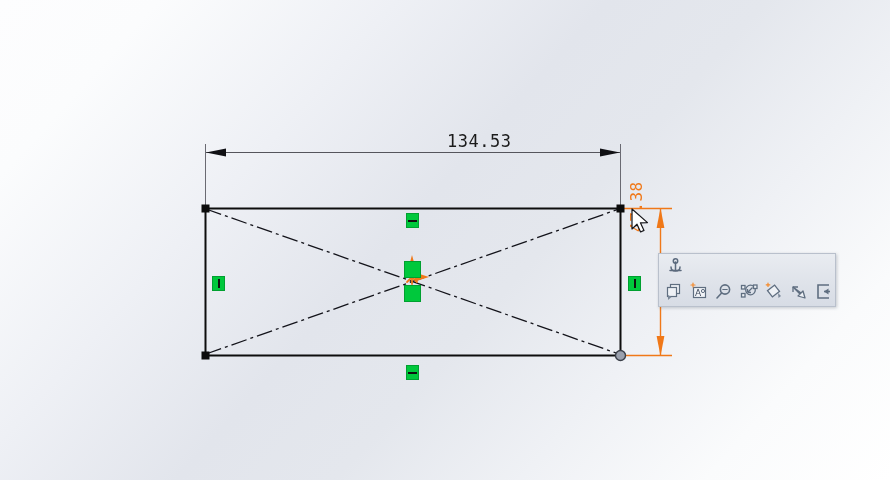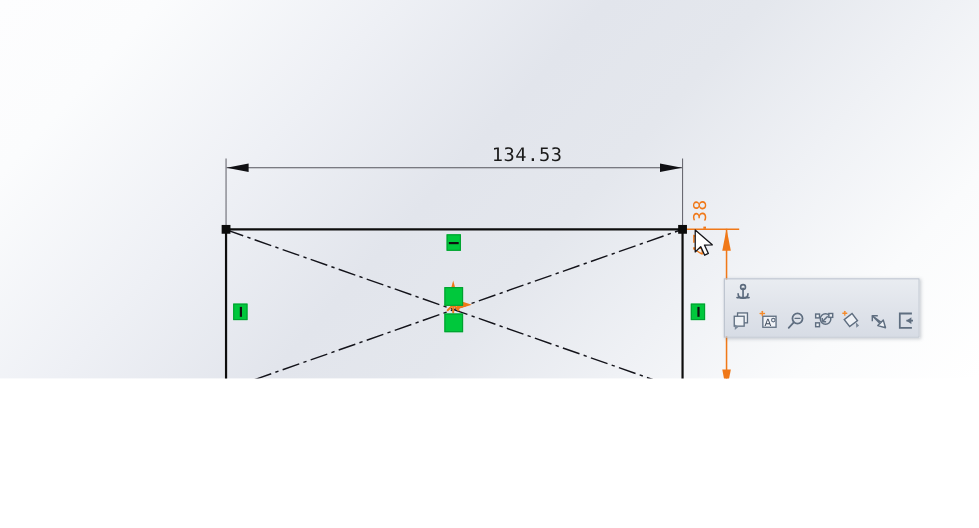--- a/index.html
+++ b/index.html
@@ -2,21 +2,21 @@
 <html><head>
 <meta charset="utf-8">
 <style>
   html,body{margin:0;padding:0;}
   body{
     width:890px;height:480px;overflow:hidden;
     font-family:"DejaVu Sans Mono", monospace;
     background:#ffffff;
   }
   #stage{
-    position:relative;width:890px;height:344px;overflow:hidden;
+    position:relative;width:890px;height:480px;overflow:hidden;
     background:
       linear-gradient(132deg,
         #fdfdfe 0%,
         #fbfcfd 12%,
         #eef0f5 30%,
         #e2e5ec 46%,
         #e4e7ed 58%,
         #eff1f5 72%,
         #fafbfc 86%,
         #ffffff 100%);

